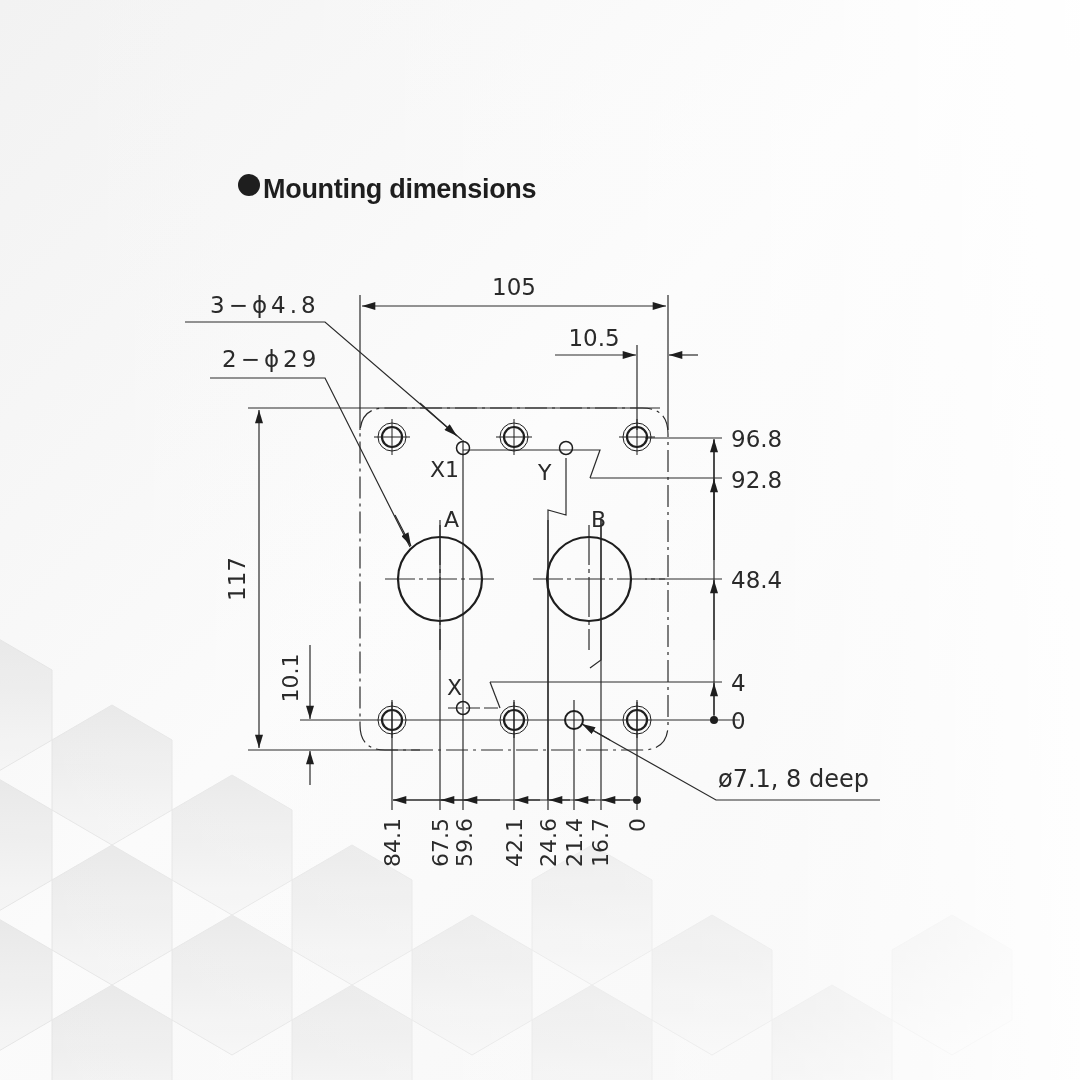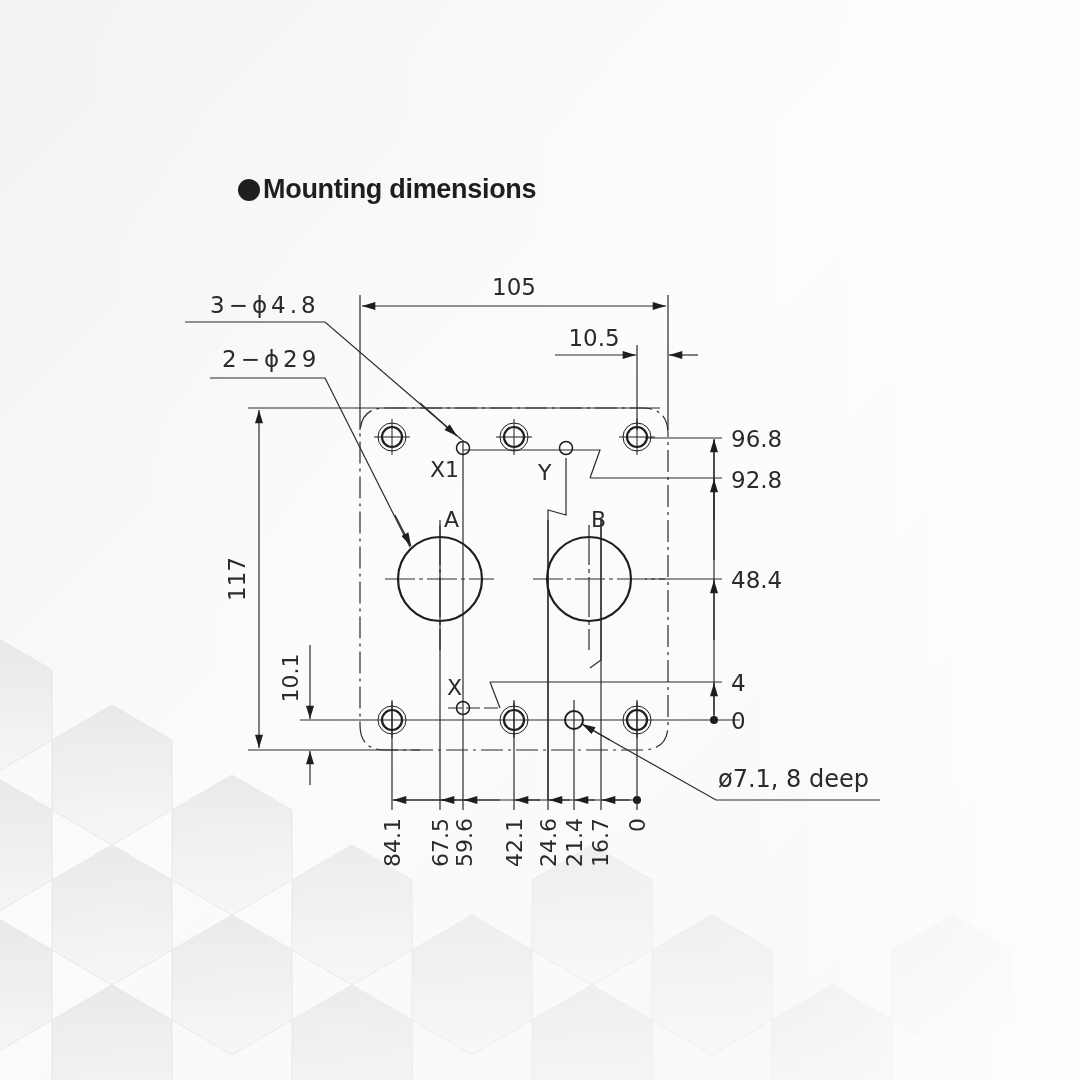--- a/index.html
+++ b/index.html
@@ -6,21 +6,21 @@
   body {
     width: 1080px; height: 1080px; overflow: hidden; position: relative;
     background: #f7f7f7;
     font-family: "Liberation Sans", sans-serif;
   }
   .bg { position: absolute; left: 0; top: 0; width: 1080px; height: 1080px; }
   .title {
     position: absolute; left: 238px; top: 174px;
     font-family: "Liberation Sans", sans-serif; font-weight: bold;
     font-size: 27px; color: #1e1e1e; letter-spacing: -0.3px;
-    display: flex; align-items: center;
+    display: flex; 
   }
   .title .dot {
     width: 22px; height: 22px; border-radius: 50%; background: #1e1e1e;
     display: inline-block; margin-right: 3px;
   }
   svg.drawing { position: absolute; left: 0; top: 0; }
   .t { font-family: "DejaVu Sans", sans-serif; fill: #2a2a2a; }
 </style>
 </head>
 <body>

